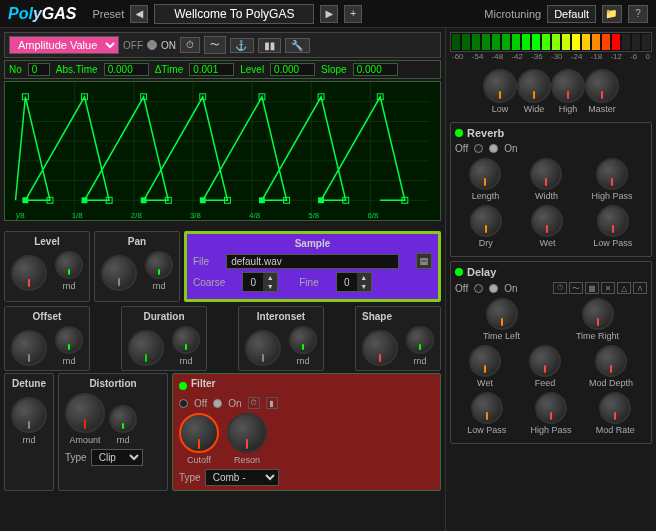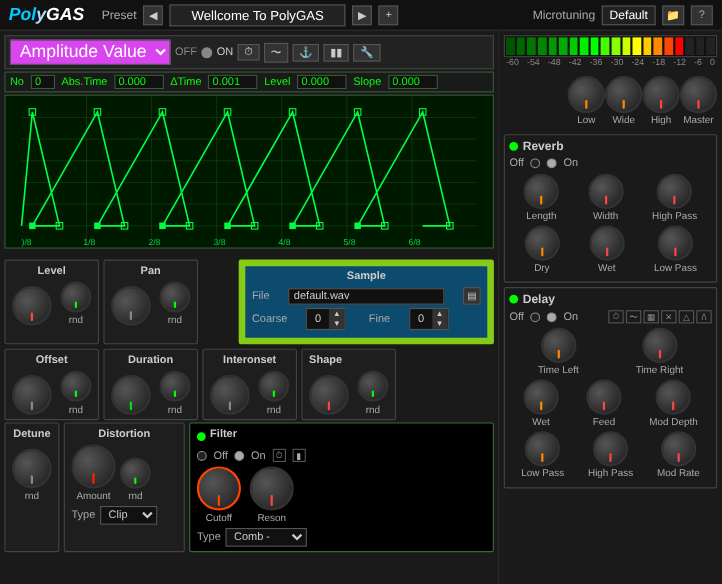--- a/index.html
+++ b/index.html
@@ -88,25 +88,25 @@
     .toolbar {
       display: flex;
       align-items: center;
       gap: 4px;
       padding: 3px 4px;
       background: #222;
       border: 1px solid #444;
       margin-bottom: 2px;
     }
     .toolbar-select {
-      background: #d946ef;
+      background: #ec4899;
       border: 1px solid #555;
       color: #fff;
       padding: 1px 4px;
-      font-size: 16px;
+      font-size: 11px;
     }
     .toolbar-btn {
       background: #333;
       border: 1px solid #555;
       color: #ccc;
       padding: 1px 5px;
       cursor: pointer;
       font-size: 10px;
     }
     .radio-circle {
@@ -220,26 +220,25 @@
       text-align: center;
     }
     .knob-row {
       display: flex;
       gap: 8px;
       align-items: flex-end;
     }
 
     
     .sample-box {
-      border: 6px solid #84cc16;
+      border: 3px solid #84cc16;
       border-radius: 2px;
       padding: 4px 6px;
-      background: #0c4a6e;
+      background: #6d28d9;
       min-width: 170px;
-      margin-left: 33px;
     }
     .sample-title {
       font-size: 10px;
       color: #ccc;
       margin-bottom: 4px;
       font-weight: bold;
       text-align: center;
     }
     .sample-row {
       display: flex;
@@ -326,21 +325,21 @@
       color: #ccc;
       padding: 1px 3px;
       font-size: 10px;
     }
 
     
     .filter-group {
       border: 1px solid #3a6a3a;
       border-radius: 2px;
       padding: 4px 6px;
-      background: #000000;
+      background: #7f1d1d;
       flex: 1;
     }
     .filter-title-row {
       display: flex;
       align-items: center;
       gap: 4px;
       margin-bottom: 4px;
     }
     .green-dot {
       width: 8px;
@@ -388,21 +387,21 @@
       display: flex;
       justify-content: space-between;
       font-size: 8px;
       color: #888;
       padding: 0 2px;
     }
 
     
     .eq-row {
       display: flex;
-      justify-content: flex-end;
+      justify-content: center;
       padding: 4px 0;
     }
 
     
     .section-title-row {
       display: flex;
       align-items: center;
       gap: 4px;
       margin-bottom: 4px;
     }
@@ -630,21 +629,21 @@
             <span class="spin-val">0</span>
             <div class="spin-btns">
               <button class="spin-btn">▲</button>
               <button class="spin-btn">▼</button>
             </div>
           </div>
         </div>
       </div>
     </div>
 
-    <div style="display:flex;gap:4px;padding:2px 4px;">
+    <div style="display:flex;gap:4px;padding:2px 4px;justify-content:space-between;">
 
       <div class="ctrl-group">
         <div class="ctrl-group-title">Offset</div>
         <div class="knob-row">
           <div class="knob-container">
             <div class="knob">
               <div class="knob-indicator" style="background:#888;"></div>
             </div>
           </div>
           <div class="knob-container">

